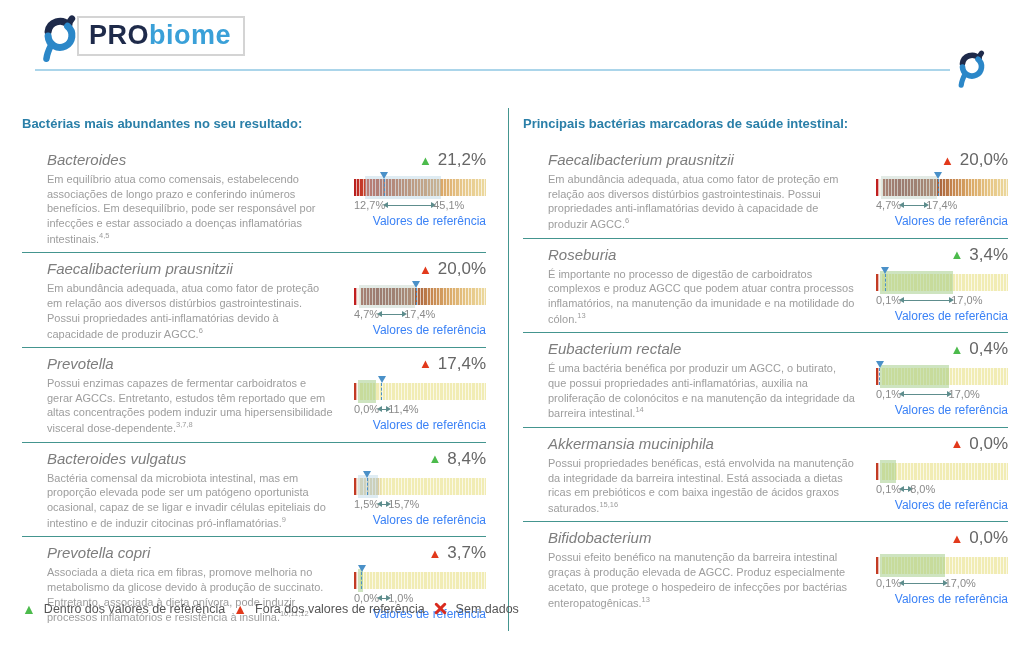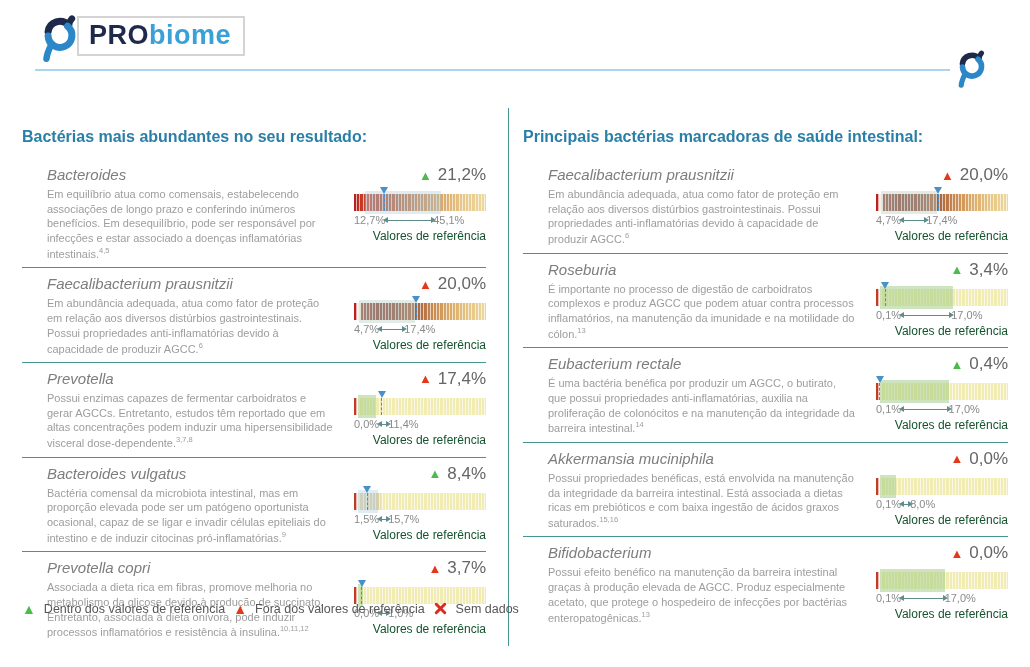--- a/index.html
+++ b/index.html
@@ -13,21 +13,21 @@
   .logo-pro { color:#1e2a4a; }
   .logo-biome { color:#3aa0d8; }
   .header-rule { position:absolute; top:69px; left:35px; width:915px; height:2px; background:#abd5ea; }
   .rule-icon { position:absolute; top:45px; left:953px; }
 
   
   .columns { position:absolute; top:108px; left:22px; width:986px; display:flex; align-items:stretch; }
   .col { display:flex; flex-direction:column; }
   .col-left { width:486px; padding-right:22px; }
   .col-right { flex:1; border-left:1px solid #44958f; padding-left:14px; }
-  .col-title { font-size:16px; font-weight:bold; color:#2a7fa8; margin:20px 0 13px 0; }
+  .col-title { font-size:13px; font-weight:bold; color:#2a7fa8; margin:8px 0 13px 0; }
 
   .entry { display:flex; justify-content:space-between; padding:6px 0 6px 0; min-height:87px; }
   .entry + .entry { border-top:1px solid #44958f; }
   .entry-left { width:calc(100% - 162px);margin-left:25px; }
   .entry-right { width:152px; flex-shrink:0; }
 
   .name { font-style:italic; font-weight:400; font-size:15px; color:#7d7d7d; margin:1px 0 4px 0; }
   .desc { font-size:11px; color:#9d9d9d; line-height:1.34; }
   .desc sup { font-size:7.5px; color:#9d9d9d; }
 
@@ -45,21 +45,21 @@
   .marker .dash { width:0; height:17px; border-left:1px dashed #4a90c8; }
 
   .range-row { position:relative; height:13px; margin-top:3px; font-size:11px; color:#8a8a8a; white-space:nowrap; }
   .range-min { position:absolute; left:0; top:0; }
   .range-max { position:absolute; top:0;text-align:right; }
   .range-line { position:absolute; top:6px; height:1px; background:#5e8d8d; }
   .range-line::before { content:""; position:absolute; left:-4px; top:-3px;
       border-top:3px solid transparent; border-bottom:3px solid transparent; border-right:5px solid #5e8d8d; }
   .range-line::after { content:""; position:absolute; right:-4px; top:-3px;
       border-top:3px solid transparent; border-bottom:3px solid transparent; border-left:5px solid #5e8d8d; }
-  .ref-label { font-size:12px; color:#14532d; text-align:right; margin-top:2px; }
+  .ref-label { font-size:12px; color:#3b82f6; text-align:right; margin-top:2px; }
 
   
   .legend { position:absolute; left:22px; top:601px; display:flex; align-items:center; gap:8px;
             font-size:12.5px; color:#555; }
   .legend .tri { font-size:14px; }
   .x-icon { position:relative; width:15px; height:15px; display:inline-block; }
   .x-icon::before, .x-icon::after { content:""; position:absolute; left:6px; top:0; width:3px; height:15px;
       background:#d92b1f; border-radius:2px; }
   .x-icon::before { transform:rotate(45deg); }
   .x-icon::after { transform:rotate(-45deg); }

